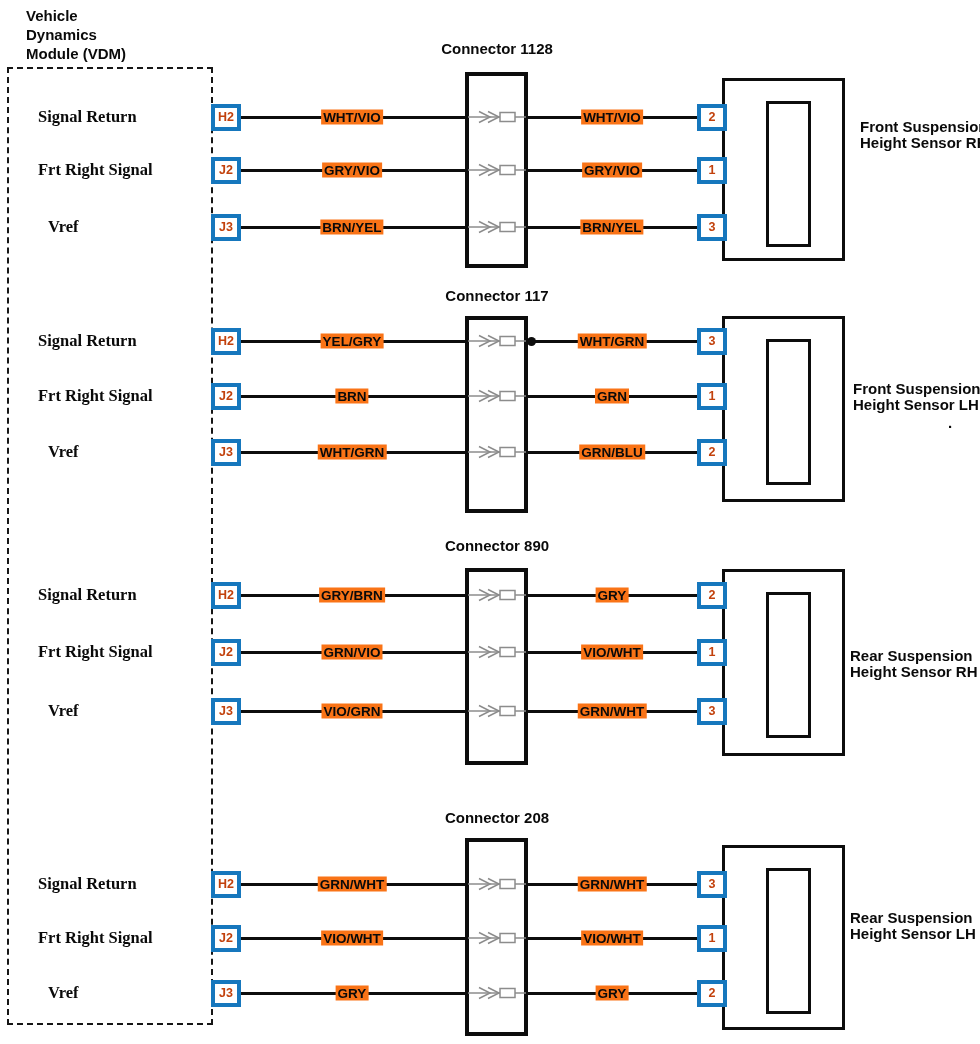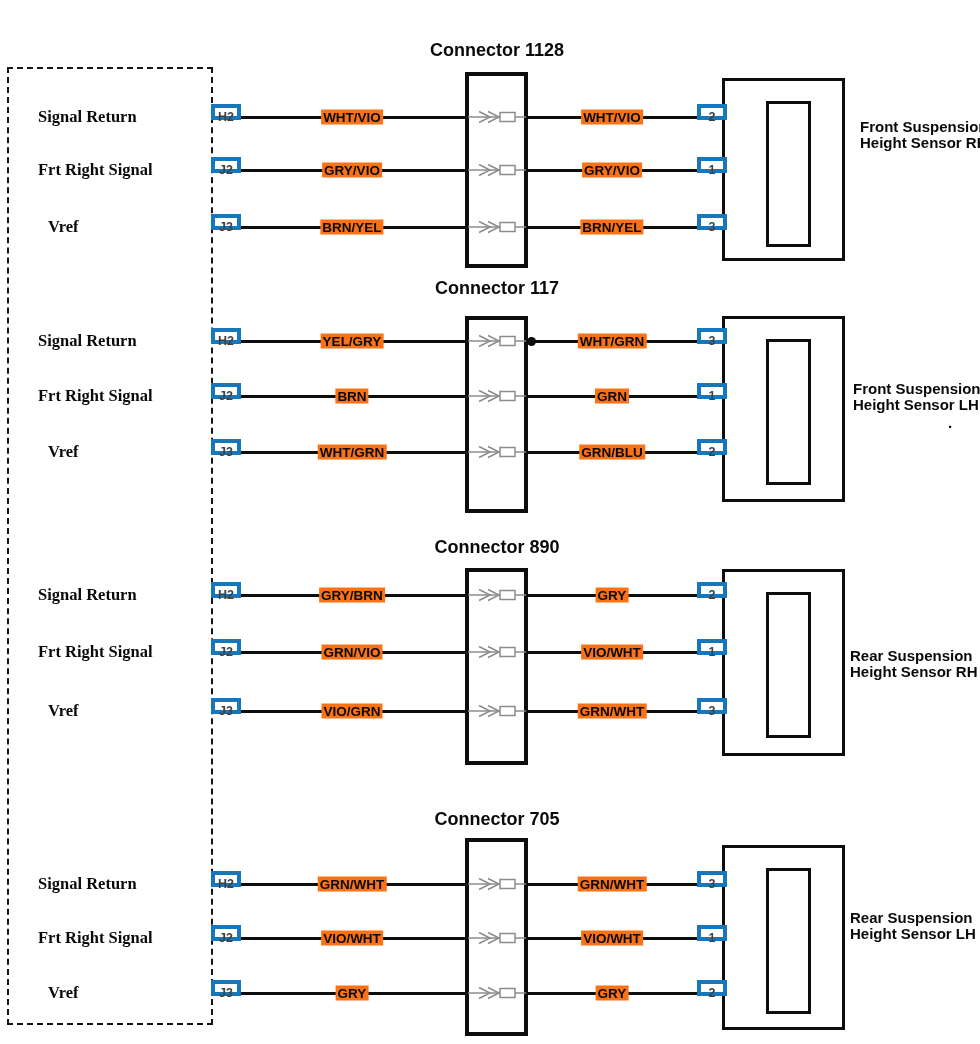--- a/index.html
+++ b/index.html
@@ -9,50 +9,51 @@
     overflow:hidden;
   }
   
   .vdm-title { position:absolute; left:26px; top:6px; font-size:15px; line-height:19px; white-space:pre; }
   .vdm-box { position:absolute; left:7px; top:67px; width:206px; height:958px;
              border:2px dashed #161616; box-sizing:border-box; }
   
   .row { position:absolute; left:0; top:var(--y); width:980px; height:0; }
   .sig { position:absolute; left:38px; top:0; transform:translateY(-52%); font-size:16.5px; white-space:nowrap;font-family:Liberation Serif, serif; }
   .sig.indent { left:48px; }
-  .pin { position:absolute; top:-13.5px; width:30px; height:16px; box-sizing:border-box;
-         border:4px solid #1677BD; background:#ffffff; color:#404040;
+  .pin { position:absolute; top:-13.5px; width:30px; height:27px; box-sizing:border-box;
+         border:4px solid #1677BD; background:#ffffff; color:#c2410c;
          font-size:12.5px; line-height:19px; text-align:center; z-index:4; }
   .pin-l { left:211px; }
   .pin-r { left:697px; }
   .wire { position:absolute; top:-1.5px; height:3px; background:#0d0d0d; }
   .wire-l { left:239px; width:229px; }
   .wire-r { left:524px; width:174px; }
   .wlabel { position:absolute; top:0; transform:translate(-50%,-50%); background:#f97316;
             padding:0 2px; font-size:13.5px; white-space:nowrap; z-index:3; }
   .wlabel-l { left:352px; }
   .wlabel-r { left:612px; }
   .splice { position:absolute; left:468px; top:-7px; z-index:2; }
   
-  .conn-title { position:absolute; left:497px; transform:translateX(-50%); font-size:18px; white-space:nowrap; }
+  .conn-title { position:absolute; left:497px; transform:translateX(-50%); font-size:15px; white-space:nowrap; }
   .conn-box { position:absolute; left:465px; width:63px; border:4px solid #0d0d0d;
               box-sizing:border-box; background:transparent; }
   .sensor-box { position:absolute; left:722px; width:123px; border:3px solid #0d0d0d;
                 box-sizing:border-box; background:#ffffff; z-index:1; }
   .sensor-inner { position:absolute; left:41px; top:20px; width:45px; height:146px;
                   border:3px solid #0d0d0d; box-sizing:border-box; }
   .sensor-label { position:absolute; font-size:15px; line-height:15.5px; white-space:nowrap; z-index:2; }
   .dot { position:absolute; width:9px; height:9px; border-radius:50%; background:#0d0d0d; z-index:5; }
   .stray { position:absolute; font-size:15px; z-index:2; }
 </style>
 </head>
 <body>
 
 <div id="canvas">
 
+  <div class="vdm-title"><span>Vehicle</span><br><span>Dynamics</span><br><span>Module (VDM)</span></div>
   <div class="vdm-box"></div>
 
   <div class="conn-title" style="top:40px">Connector 1128</div>
   <div class="conn-box" style="top:72px;height:196px"></div>
   <div class="sensor-box" style="top:78px;height:183px">
       <div class="sensor-inner"></div>
     </div>
   <div class="sensor-label" style="left:860px;top:119px">
       <div>Front Suspension</div>
       <div>Height Sensor RH</div>
@@ -97,21 +98,21 @@
         <line x1="0" y1="7" x2="58" y2="7" stroke="#8C8C8C" stroke-width="1.5"></line>
         <polyline points="11,1.5 22,7 11,12.5" fill="none" stroke="#8C8C8C" stroke-width="1.5"></polyline>
         <polyline points="20,1.5 31,7 20,12.5" fill="none" stroke="#8C8C8C" stroke-width="1.5"></polyline>
         <rect x="32" y="2.5" width="15" height="9" fill="#fff" stroke="#8C8C8C" stroke-width="1.5"></rect>
       </svg>
     <div class="wire wire-r"></div>
     <div class="wlabel wlabel-r">BRN/YEL</div>
     <div class="pin pin-r">3</div>
   </div>
 
-  <div class="conn-title" style="top:278px">Connector 117</div>
+  <div class="conn-title" style="top:287px">Connector 117</div>
   <div class="conn-box" style="top:316px;height:197px"></div>
   <div class="sensor-box" style="top:316px;height:186px">
       <div class="sensor-inner"></div>
     </div>
   <div class="sensor-label" style="left:853px;top:381px">
       <div>Front Suspension</div>
       <div>Height Sensor LH</div>
     </div>
   <div class="dot" style="left:527px;top:337px"></div>
   <span class="stray" style="left:948px;top:414px">.</span>
@@ -211,21 +212,21 @@
         <line x1="0" y1="7" x2="58" y2="7" stroke="#8C8C8C" stroke-width="1.5"></line>
         <polyline points="11,1.5 22,7 11,12.5" fill="none" stroke="#8C8C8C" stroke-width="1.5"></polyline>
         <polyline points="20,1.5 31,7 20,12.5" fill="none" stroke="#8C8C8C" stroke-width="1.5"></polyline>
         <rect x="32" y="2.5" width="15" height="9" fill="#fff" stroke="#8C8C8C" stroke-width="1.5"></rect>
       </svg>
     <div class="wire wire-r"></div>
     <div class="wlabel wlabel-r">GRN/WHT</div>
     <div class="pin pin-r">3</div>
   </div>
 
-  <div class="conn-title" style="top:809px">Connector 705</div>
+  <div class="conn-title" style="top:809px">Connector 208</div>
   <div class="conn-box" style="top:838px;height:198px"></div>
   <div class="sensor-box" style="top:845px;height:185px">
       <div class="sensor-inner"></div>
     </div>
   <div class="sensor-label" style="left:850px;top:910px">
       <div>Rear Suspension</div>
       <div>Height Sensor LH</div>
     </div>
 
   <div class="row" style="--y:884px">

